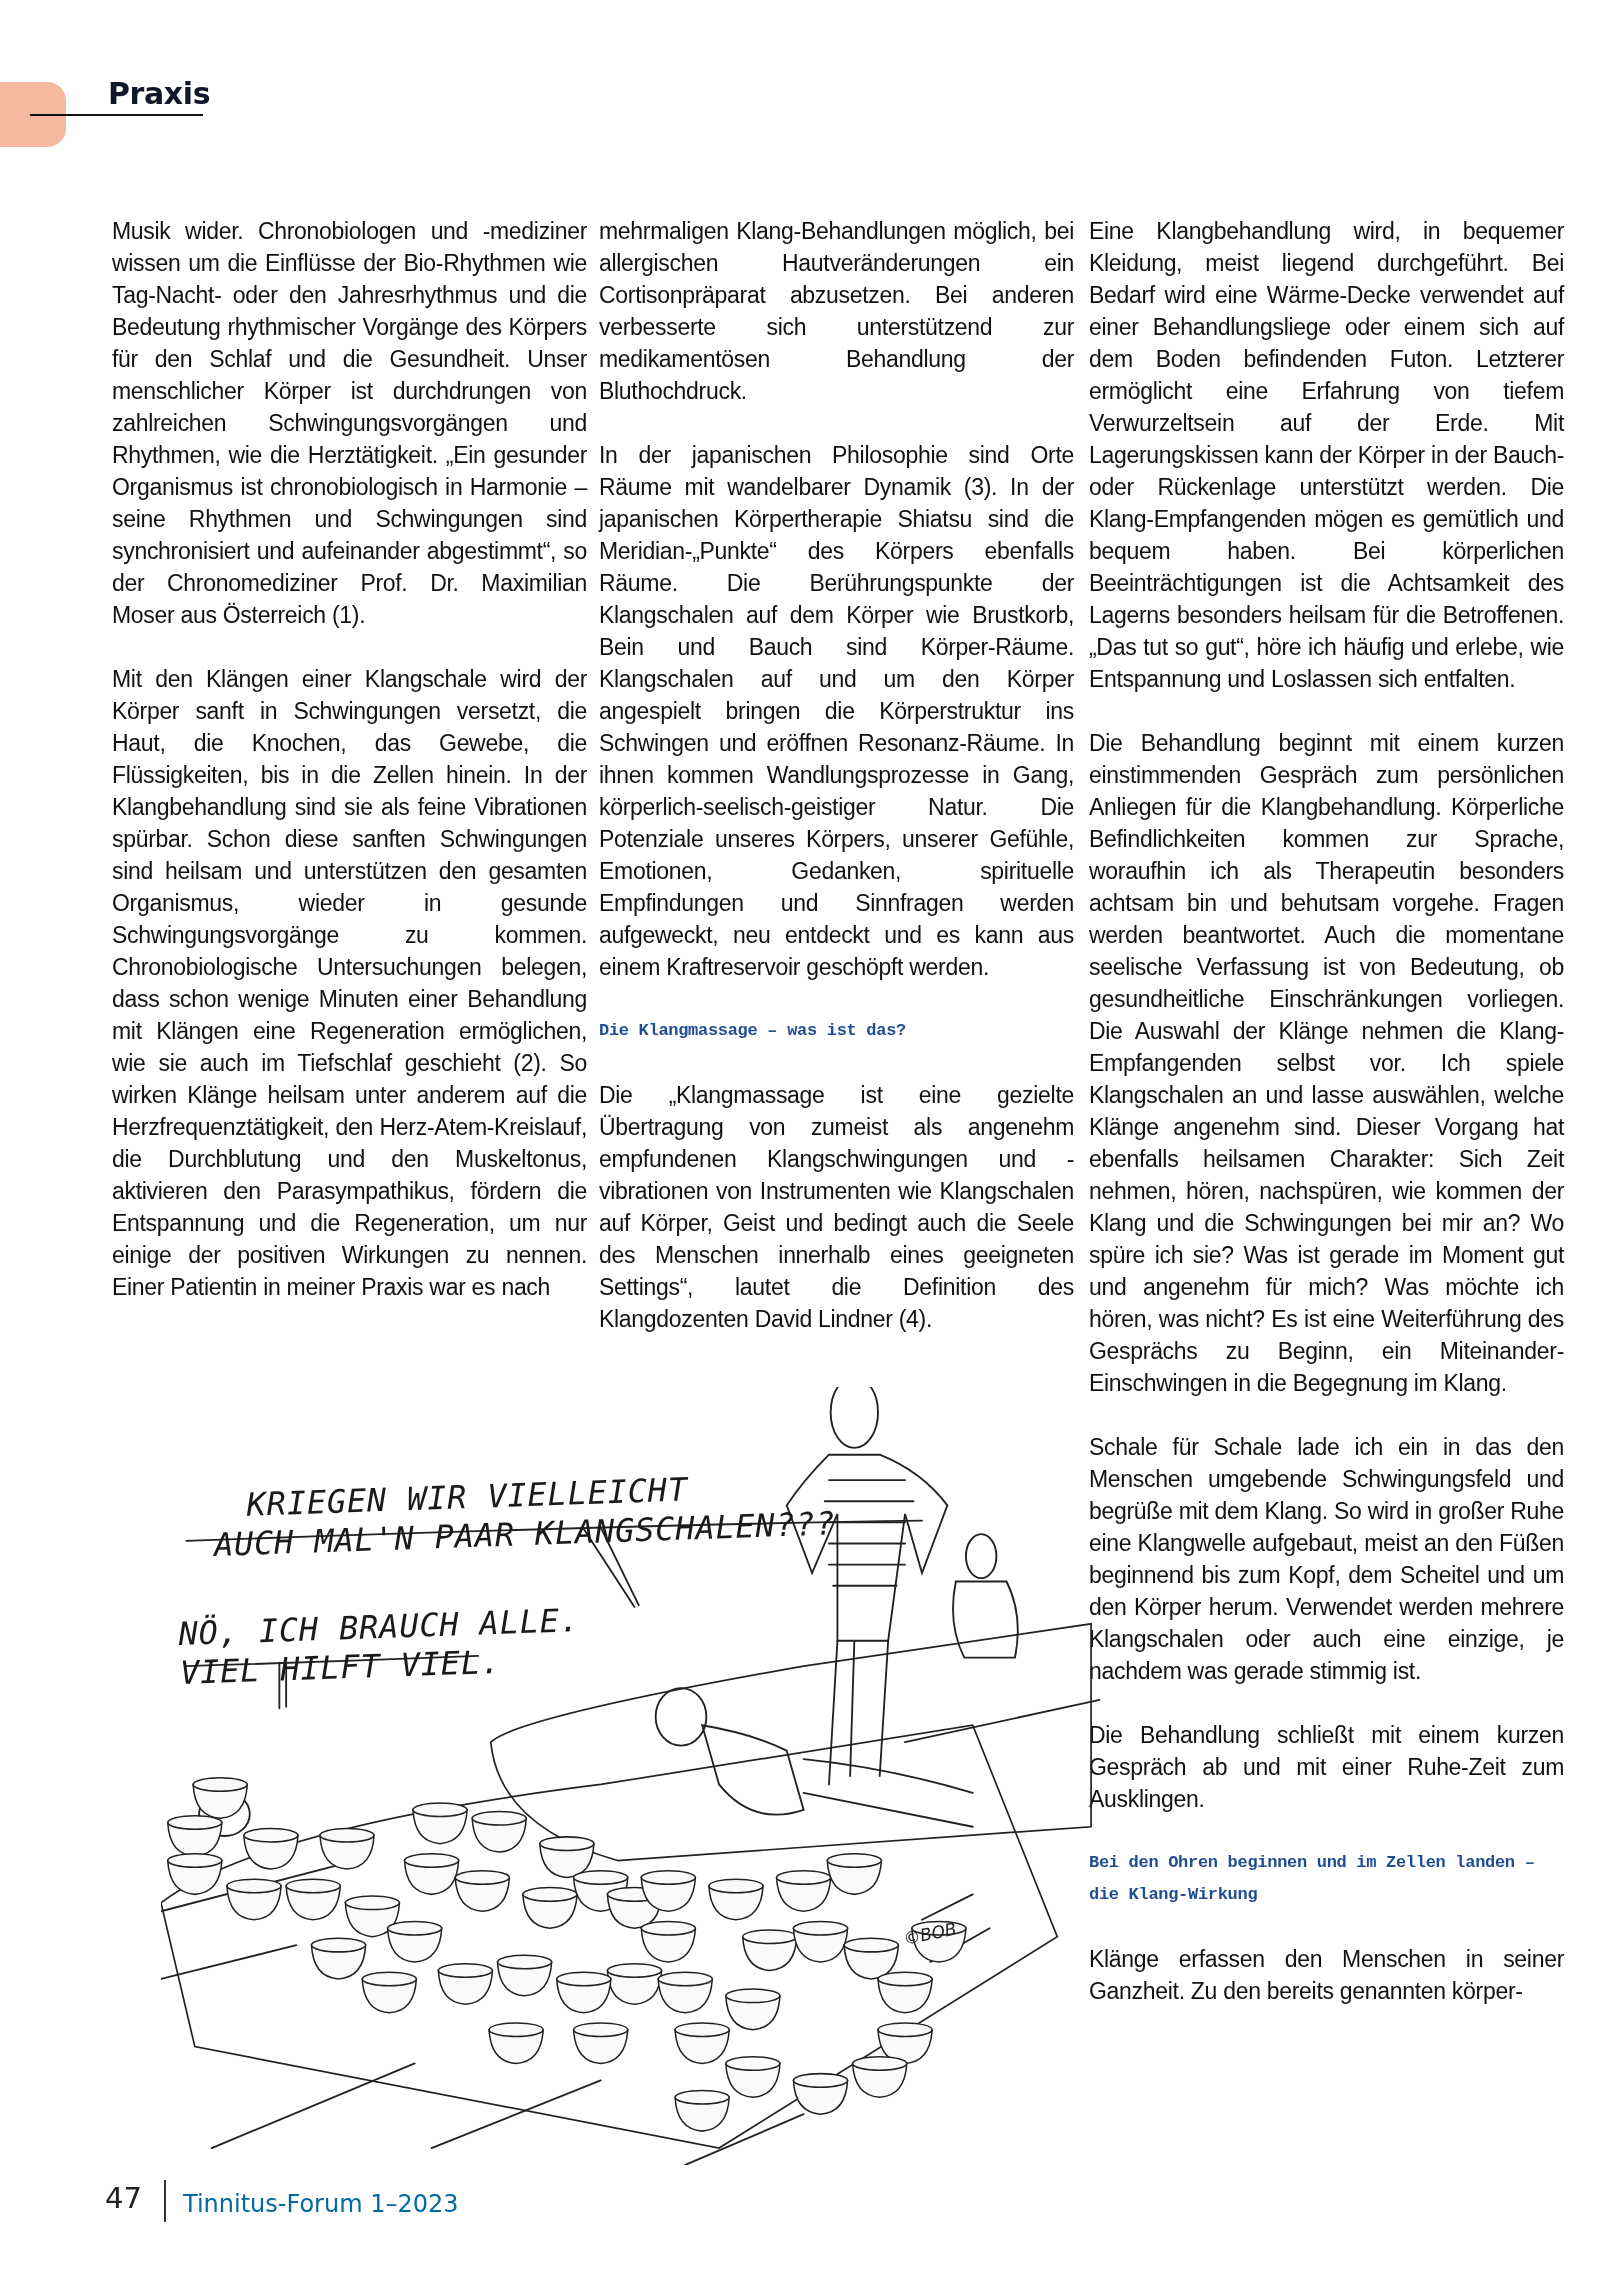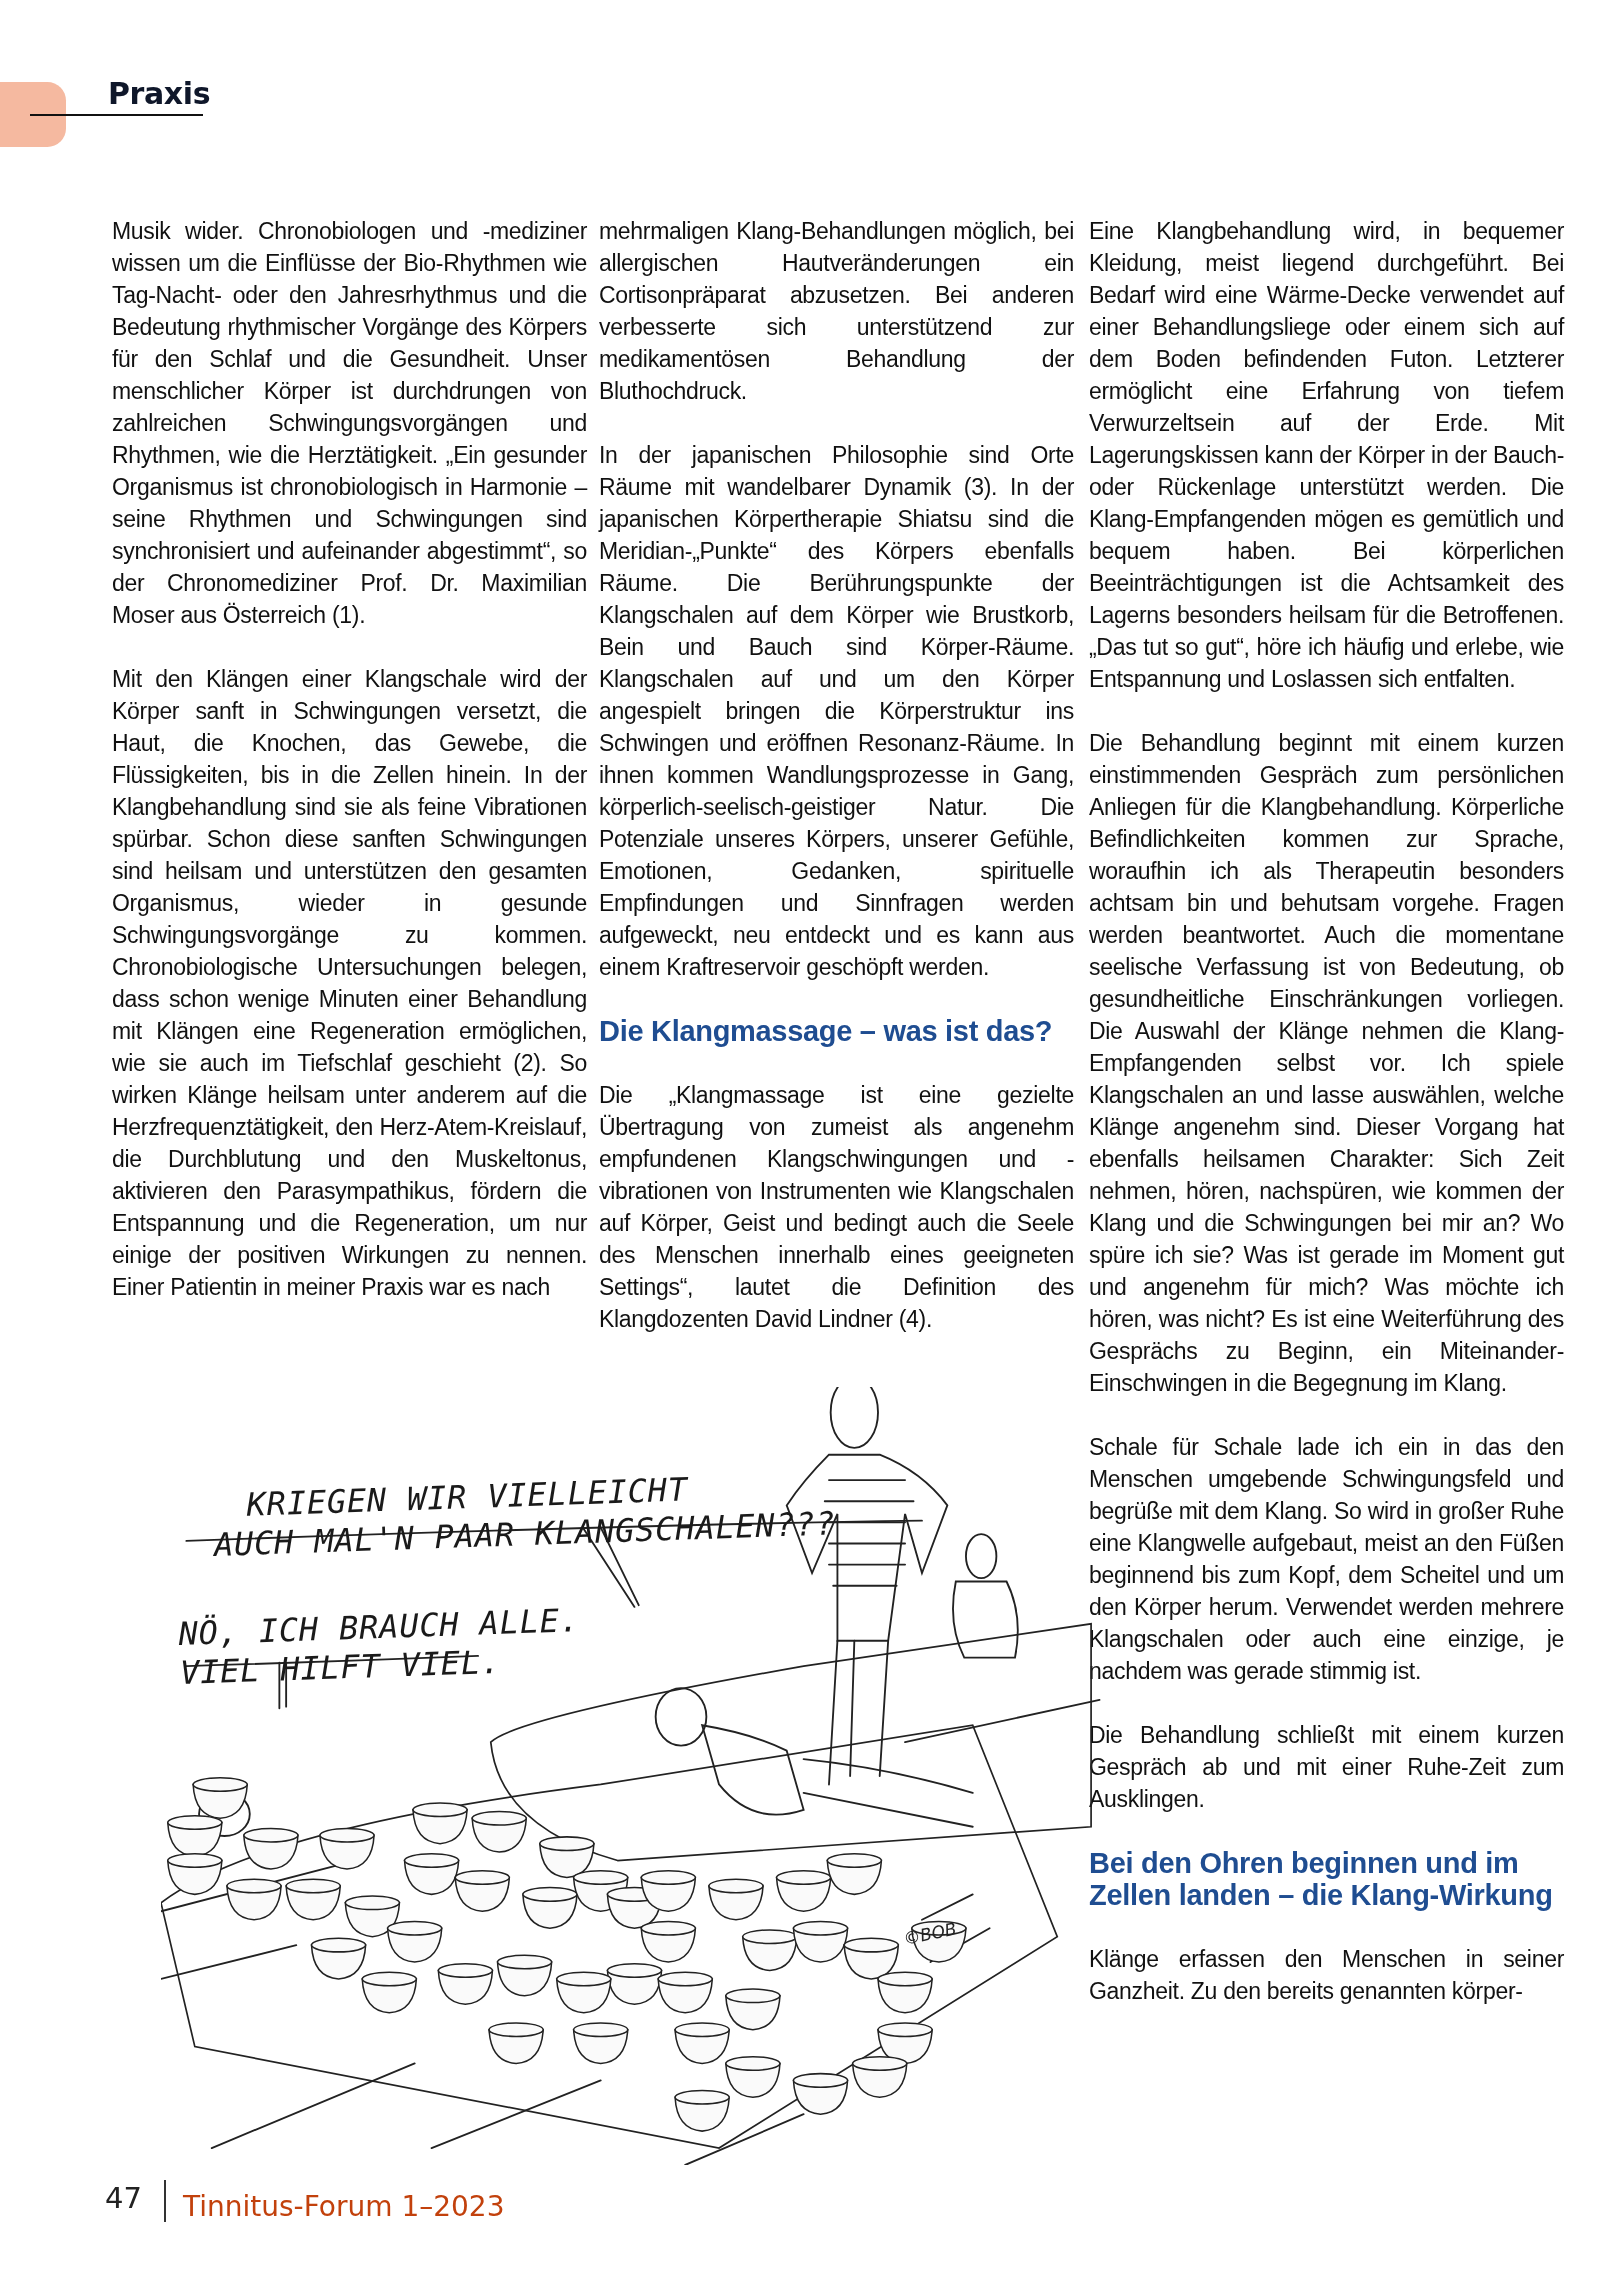--- a/index.html
+++ b/index.html
@@ -26,22 +26,22 @@
       transform-origin: left top;
       margin-top: 7px;
     }
     .col p { margin: 0 0 32px 0; }
     .col p.last { margin-bottom: 0; }
     .col-1 { left: 112px; }
     .col-2 { left: 599px; }
     .col-3 { left: 1089px; }
     .col h2 {
       margin: 0 0 32px 0;
-      font-family: Liberation Sans, sans-serif; font-weight: bold;
-      font-size: 29px; line-height: 32px; color: #1f4d91; text-align: left;
+      font-family: Liberation Mono, monospace; font-weight: bold;
+      font-size: 17px; line-height: 32px; color: #1f4d91; text-align: left;
       letter-spacing: -0.3px;
     }
     .cartoon {
       position: absolute; left: 161px; top: 1387px; width: 947px; height: 778px;
     }
     .speech {
       position: absolute; font-family: "DejaVu Sans Mono", monospace; font-size: 32px;
       line-height: 39px; color: #1a1a1a; letter-spacing: 0.8px; font-style: italic;
       transform: rotate(-2deg); transform-origin: left top; white-space: nowrap;
     }
@@ -49,21 +49,21 @@
     .speech-2 { left: 17px; top: 228px; }
     .footer-page {
       position: absolute; left: 105px; top: 2181px; font-family: "DejaVu Sans", sans-serif;
       font-size: 29px; color: #222;
     }
     .footer-sep {
       position: absolute; left: 164px; top: 2180px; width: 1.7px; height: 42px; background: #333;
     }
     .footer-mag {
       position: absolute; left: 183px; top: 2190px; font-family: "DejaVu Sans", sans-serif;
-      font-size: 28px; color: #c2410c;
+      font-size: 24px; color: #0369a1;
     }
   </style>
 </head>
 <body>
 
 <div class="tab"></div>
 <div class="section-title">Praxis</div>
 <div class="title-rule"></div>
 
 <div class="col col-1">

